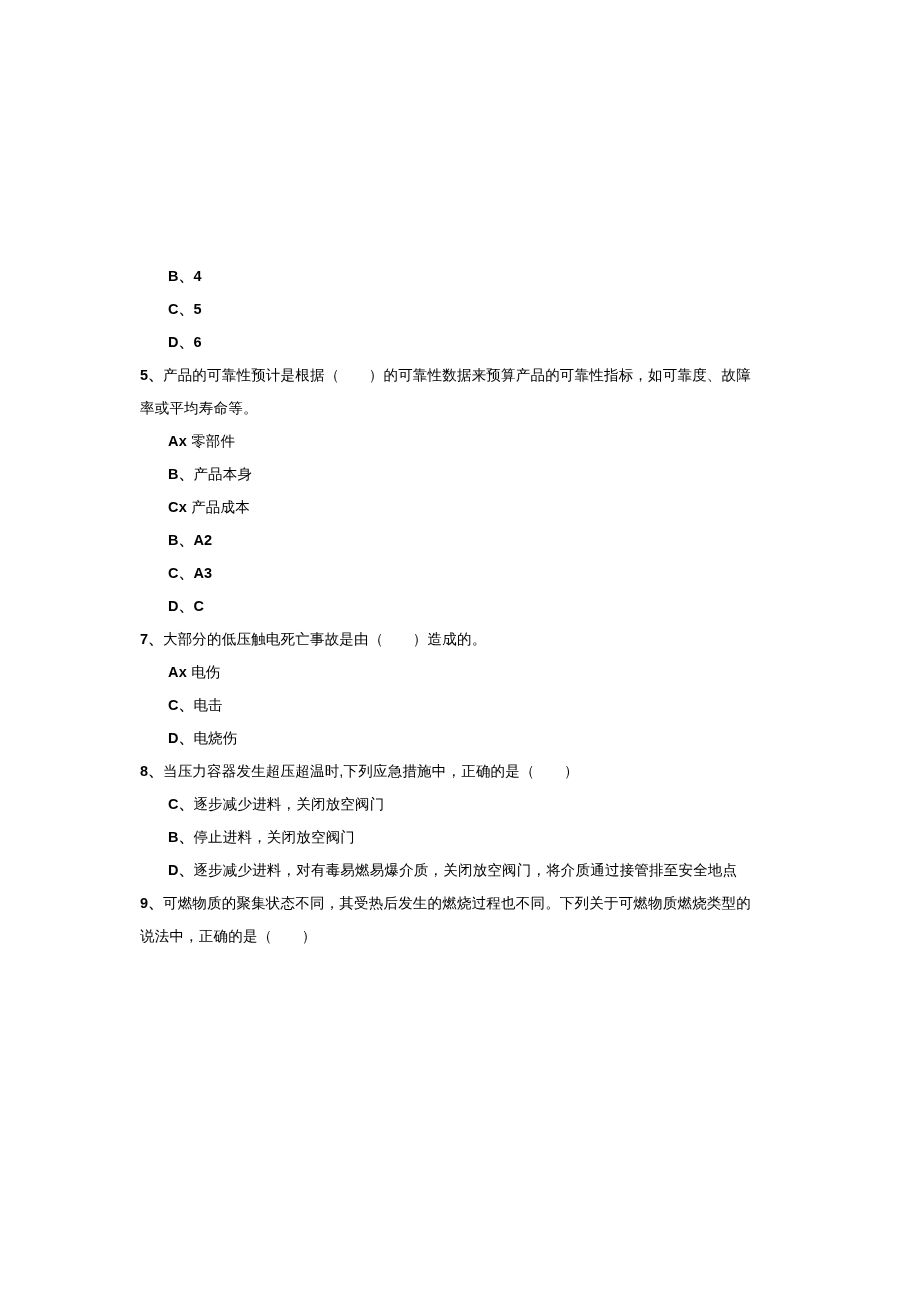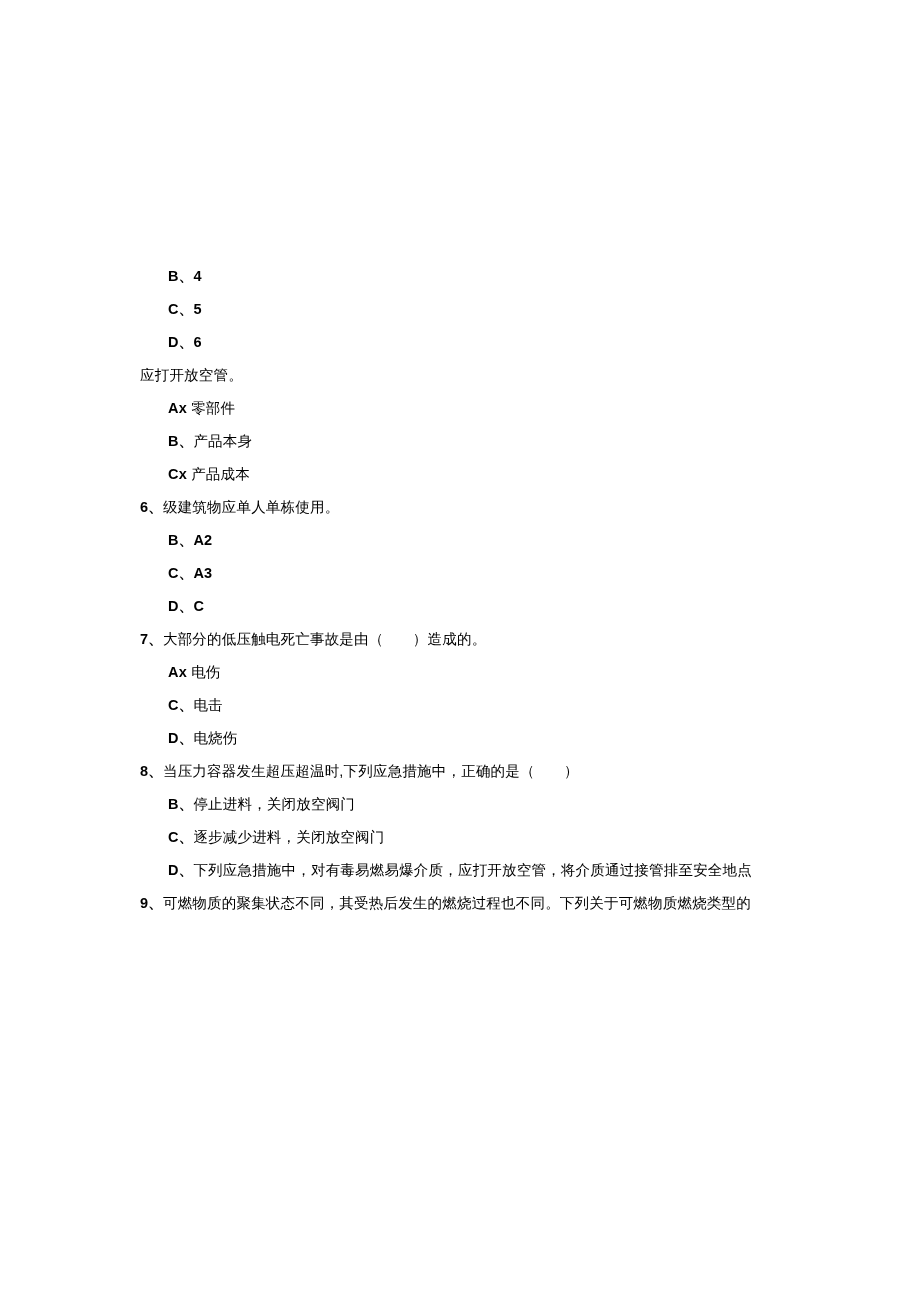--- a/index.html
+++ b/index.html
@@ -48,35 +48,35 @@
     <span class="label">B、</span><span class="bold">4</span>
   </div>
   <div class="line opt">
     <span class="label">C、</span><span class="bold">5</span>
   </div>
   <div class="line opt">
     <span class="label">D、</span><span class="bold">6</span>
   </div>
 
   <div class="line">
-    <span class="reg">应打开放空管。</span>
+    <span class="num">5、</span><span class="reg">产品的可靠性预计是根据（　　）的可靠性数据来预算产品的可靠性指标，如可靠度、故障</span>
+  </div>
+  <div class="line">
+    <span class="reg">率或平均寿命等。</span>
   </div>
   <div class="line opt">
     <span class="label">Ax</span><span class="reg"> 零部件</span>
   </div>
   <div class="line opt">
     <span class="label">B、</span><span class="reg">产品本身</span>
   </div>
   <div class="line opt">
     <span class="label">Cx</span><span class="reg"> 产品成本</span>
   </div>
 
-  <div class="line">
-    <span class="num">6、</span><span class="reg">级建筑物应单人单栋使用。</span>
-  </div>
   <div class="line opt">
     <span class="label">B、</span><span class="bold">A2</span>
   </div>
   <div class="line opt">
     <span class="label">C、</span><span class="bold">A3</span>
   </div>
   <div class="line opt">
     <span class="label">D、</span><span class="bold">C</span>
   </div>
 
@@ -90,26 +90,29 @@
     <span class="label">C、</span><span class="reg">电击</span>
   </div>
   <div class="line opt">
     <span class="label">D、</span><span class="reg">电烧伤</span>
   </div>
 
   <div class="line">
     <span class="num">8、</span><span class="reg">当压力容器发生超压超温时,下列应急措施中，正确的是（　　）</span>
   </div>
   <div class="line opt">
+    <span class="label">C、</span><span class="reg">逐步减少进料，关闭放空阀门</span>
+  </div>
+  <div class="line opt">
     <span class="label">B、</span><span class="reg">停止进料，关闭放空阀门</span>
   </div>
   <div class="line opt">
-    <span class="label">C、</span><span class="reg">逐步减少进料，关闭放空阀门</span>
-  </div>
-  <div class="line opt">
-    <span class="label">D、</span><span class="reg">下列应急措施中，对有毒易燃易爆介质，应打开放空管，将介质通过接管排至安全地点</span>
+    <span class="label">D、</span><span class="reg">逐步减少进料，对有毒易燃易爆介质，关闭放空阀门，将介质通过接管排至安全地点</span>
   </div>
 
   <div class="line">
     <span class="num">9、</span><span class="reg">可燃物质的聚集状态不同，其受热后发生的燃烧过程也不同。下列关于可燃物质燃烧类型的</span>
   </div>
+  <div class="line">
+    <span class="reg">说法中，正确的是（　　）</span>
+  </div>
 
 </div>
 
 </body></html>

